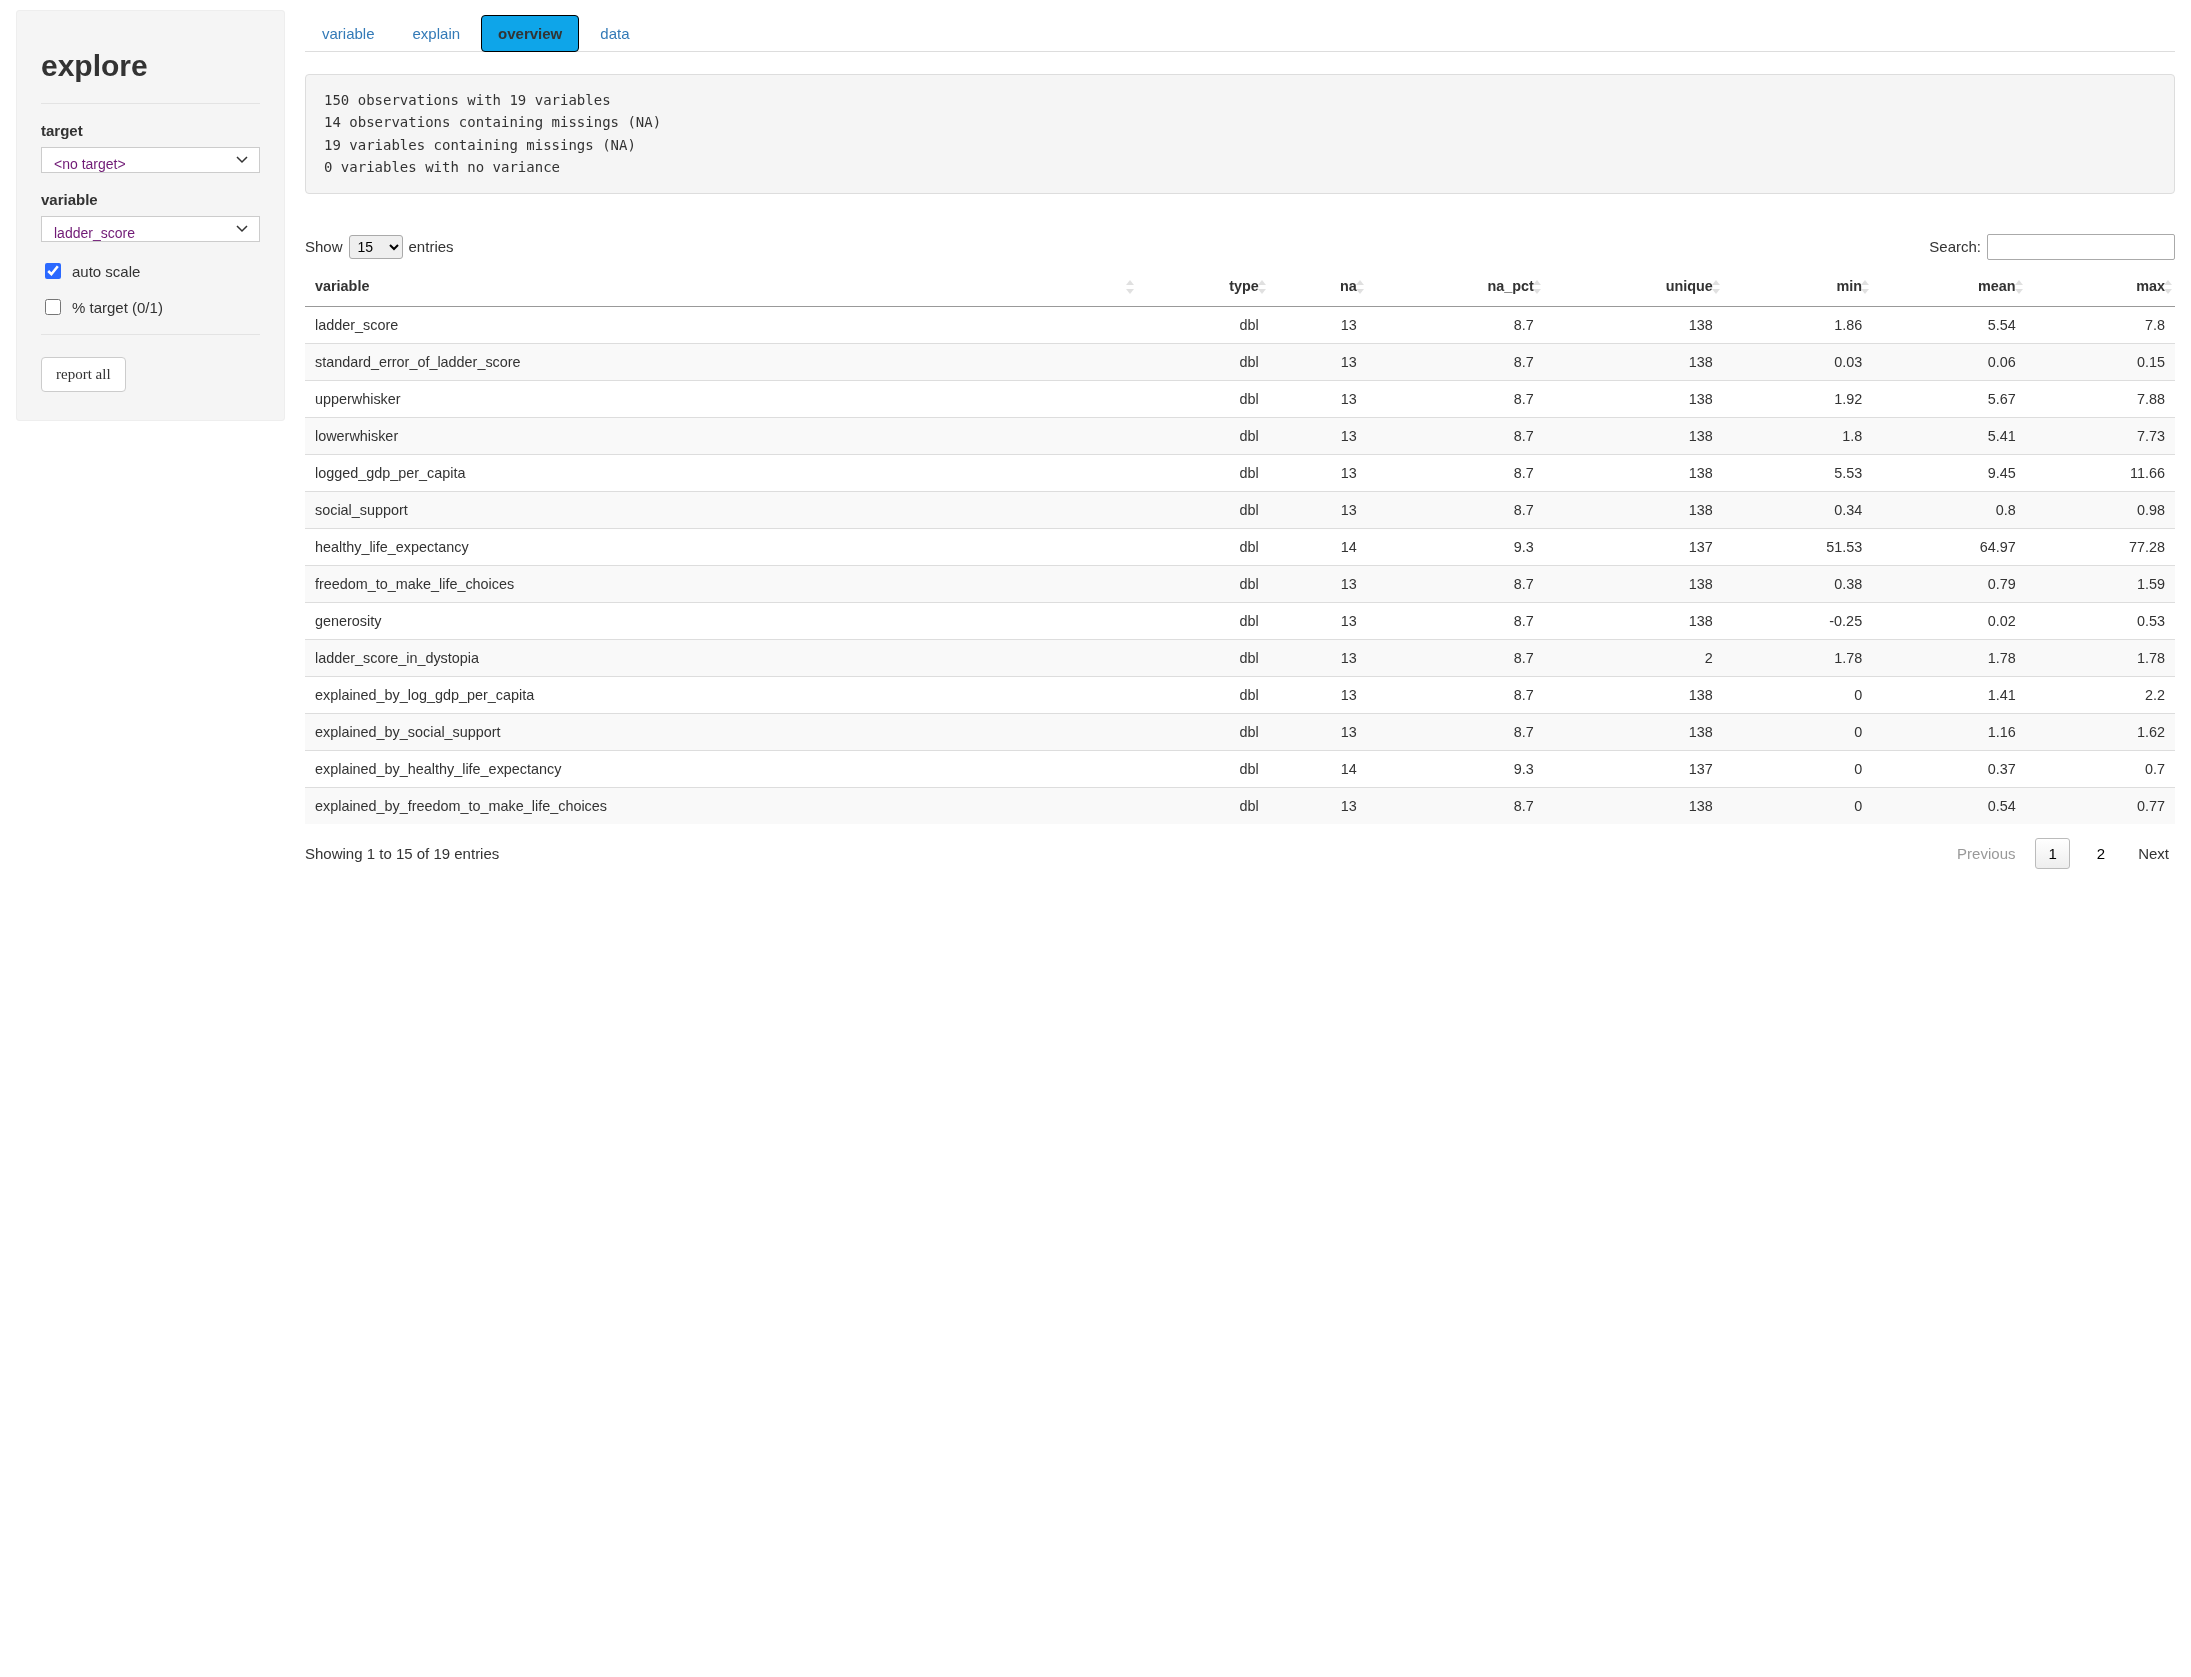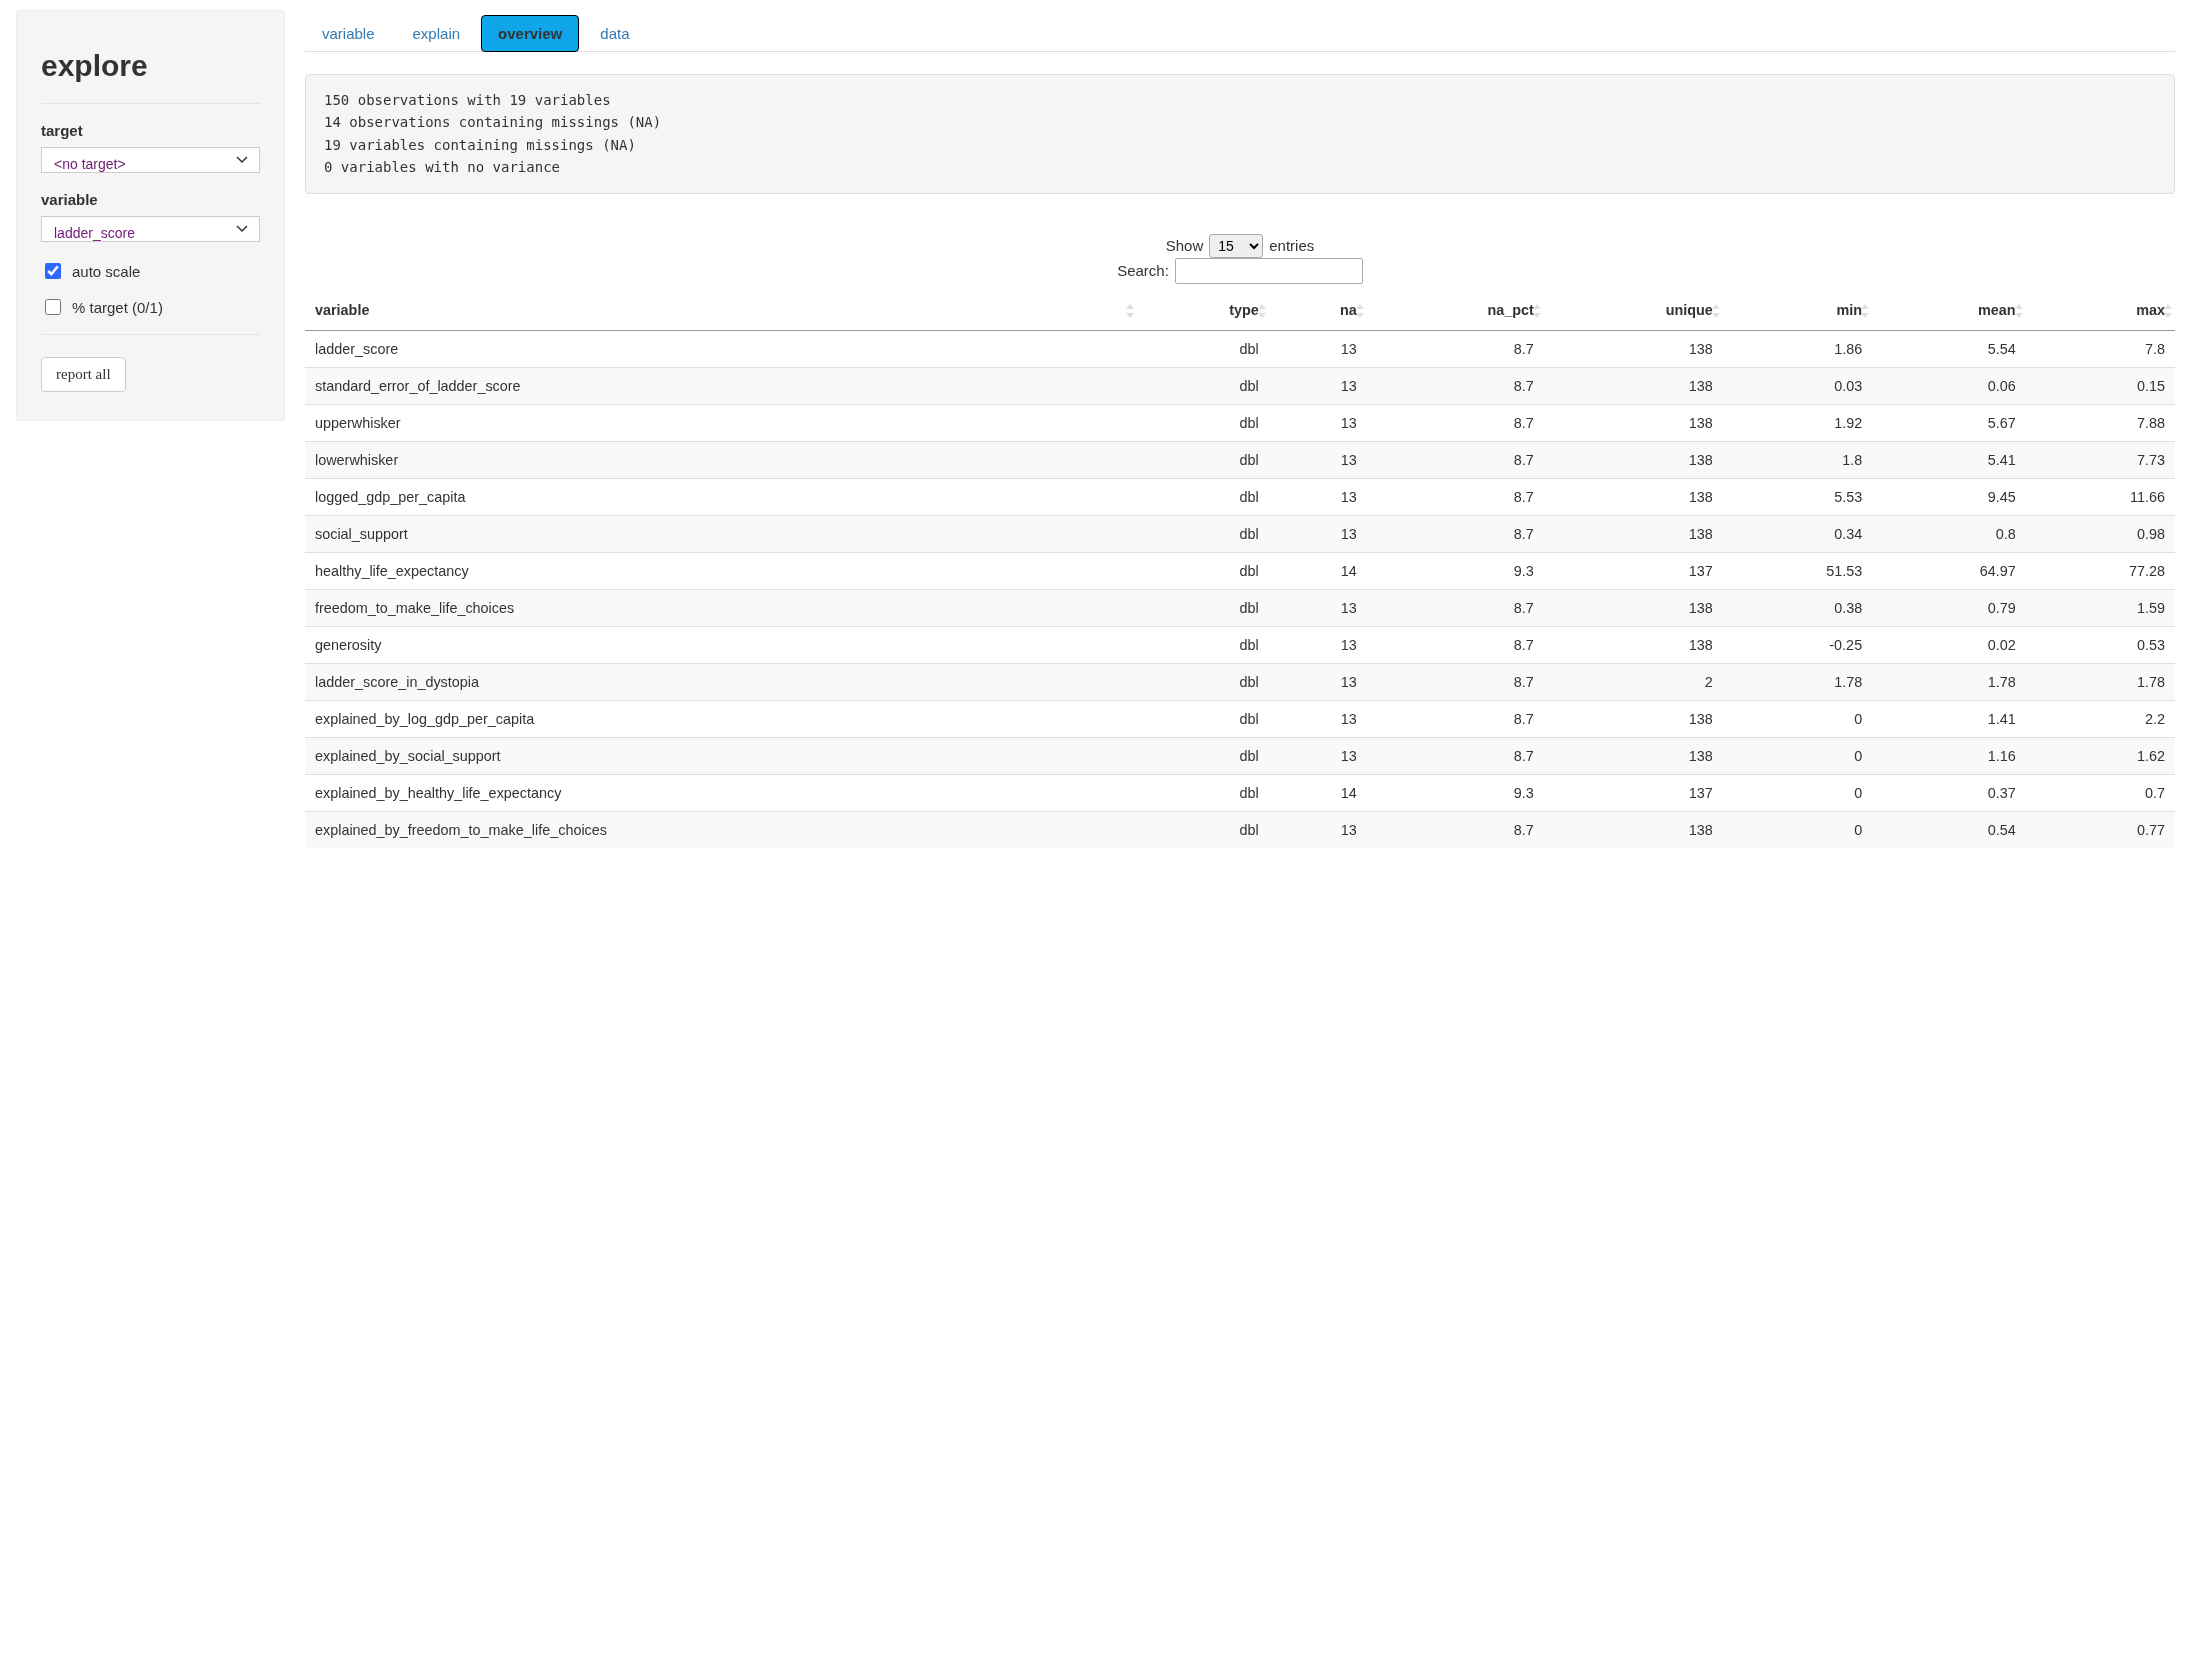--- a/index.html
+++ b/index.html
@@ -130,21 +130,20 @@
     color: #333;
     white-space: pre;
     margin-bottom: 40px;
   }
   .table-controls {
     display: flex;
     justify-content: space-between;
     align-items: center;
     margin-bottom: 8px;
     font-size: 15px;
-    flex-direction: column;
   }
   .table-controls .left, .table-controls .right {
     display: flex;
     align-items: center;
     gap: 6px;
   }
   .table-controls select {
     padding: 2px 4px;
     font-size: 14px;
     border: 1px solid #aaa;
@@ -480,16 +479,25 @@
             <td>13</td>
             <td>8.7</td>
             <td>138</td>
             <td>0</td>
             <td>0.54</td>
             <td>0.77</td>
           </tr>
         </tbody>
     </table>
 
+    <div class="table-footer">
+      <div>Showing 1 to 15 of 19 entries</div>
+      <div class="pager" id="pager">
+          <button class="pg-btn disabled">Previous</button>
+          <button class="pg-num active">1</button>
+          <button class="pg-num">2</button>
+          <button class="pg-btn">Next</button>
+        </div>
+    </div>
 
   </main>
 </div>
 
 
 </body></html>

